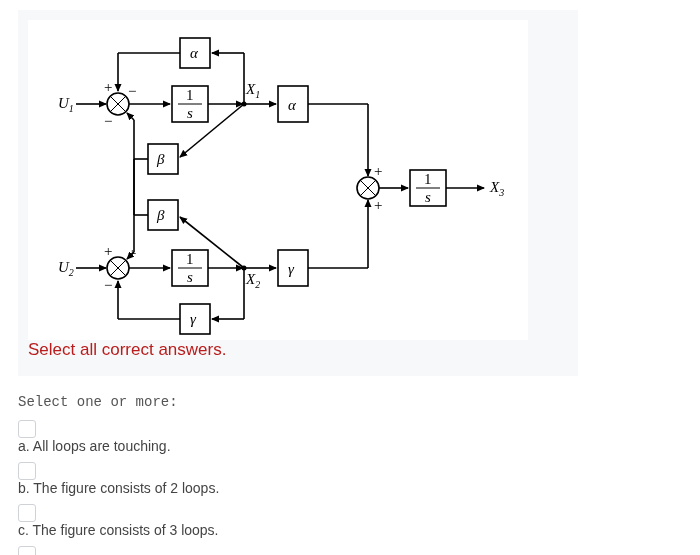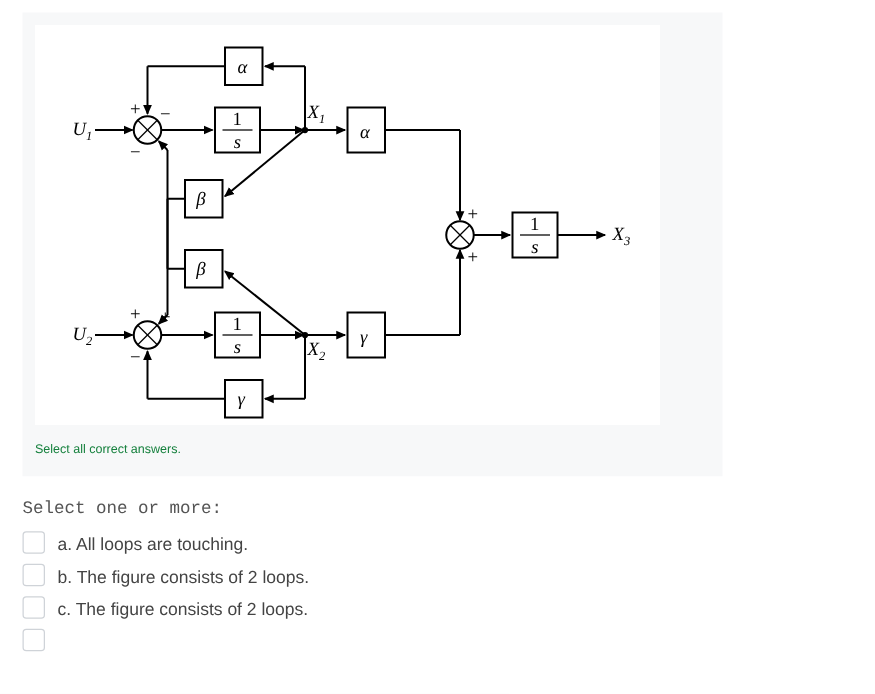--- a/index.html
+++ b/index.html
@@ -17,38 +17,38 @@
       padding: 10px 10px 16px 10px;
       margin: 10px 18px 0 18px;
       width: 560px;
     }
     .diagram {
       background: #fff;
       display: block;
       margin: 0;
     }
     .instruction {
-      margin-top: 14px;
-      color: #15803d;
-      font-size: 10px;
+      color: #b91c1c;
+      font-size: 17px;
     }
     .prompt {
       margin: 18px 18px 10px 18px;
       color: #555;
       font-size: 14px;
       font-family: Liberation Mono, monospace;
     }
     .options {
       margin: 0 18px;
     }
     .option {
       display: flex;
-      align-items: flex-end;
+      align-items: flex-start;
       margin: 8px 0;
       cursor: pointer;
+      flex-direction: column;
     }
     .chk {
       width: 18px;
       height: 18px;
       border: 1px solid #cfd3d8;
       border-radius: 3px;
       margin-right: 10px;
       flex: 0 0 18px;
       background: #fff;
     }
@@ -189,18 +189,18 @@
   <label class="option">
     <span class="chk"></span>
     <span class="opt-text">a. All loops are touching.</span>
   </label>
   <label class="option">
     <span class="chk"></span>
     <span class="opt-text">b. The figure consists of 2 loops.</span>
   </label>
   <label class="option">
     <span class="chk"></span>
-    <span class="opt-text">c. The figure consists of 2 loops.</span>
+    <span class="opt-text">c. The figure consists of 3 loops.</span>
   </label>
   <label class="option">
     <span class="chk"></span>
   </label>
 </div>
 
 </body></html>

